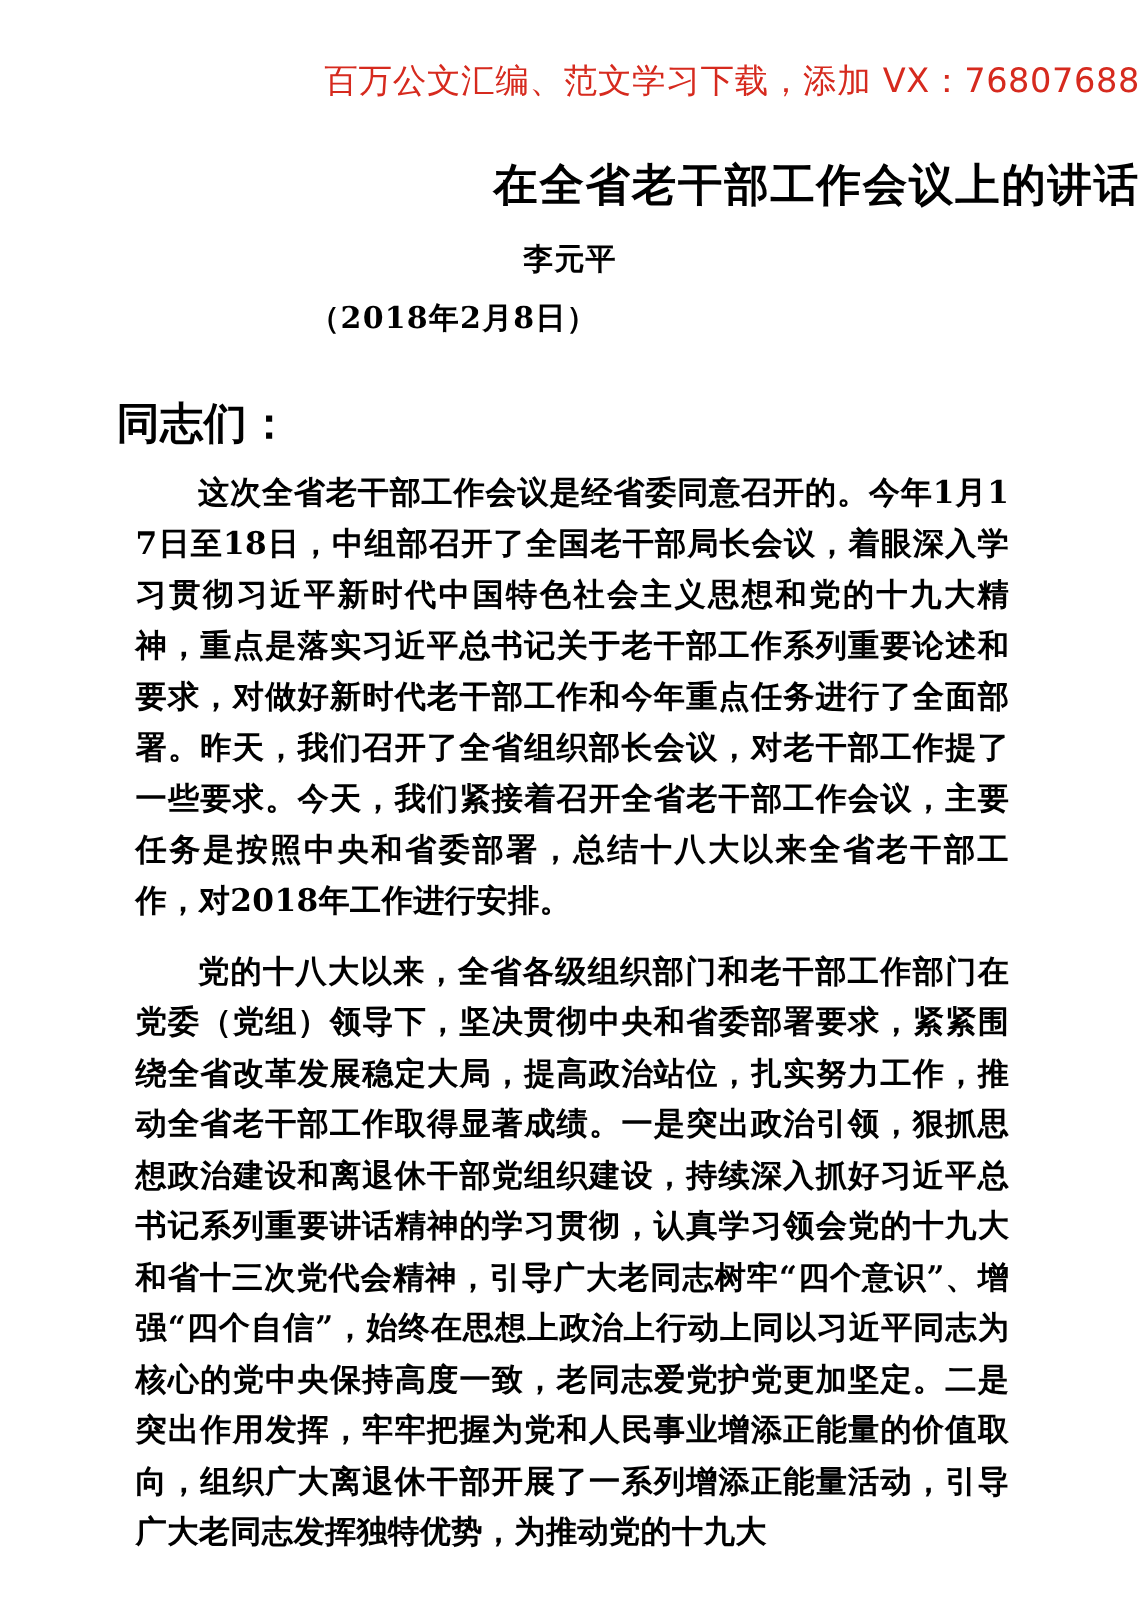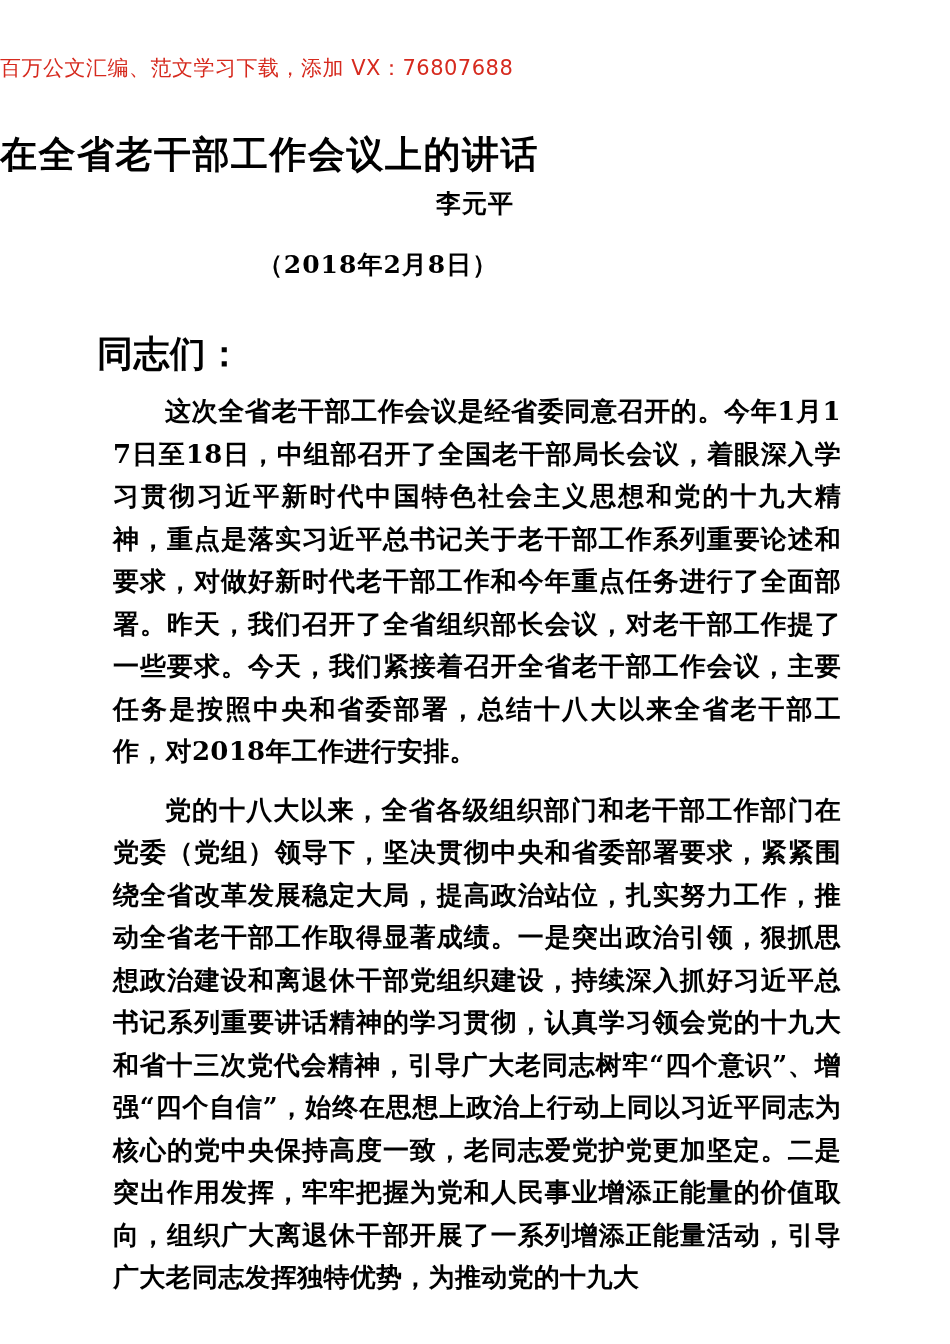--- a/index.html
+++ b/index.html
@@ -23,48 +23,48 @@
     background: #ffffff;
     box-sizing: border-box;
   }
 
   
   .promo-header {
     position: absolute;
     top: 54px;
     left: 0;
     width: 950px;
-    text-align: left;
+    text-align: right;
     font-family: "DejaVu Sans", "Liberation Sans", sans-serif;
-    font-size: 21px;
+    font-size: 28px;
     line-height: 28px;
     letter-spacing: 0.5px;
     color: #d62a1e;
     white-space: nowrap;
   }
 
   
   .doc-title {
     position: absolute;
     top: 104px;
     left: 0;
     width: 950px;
-    text-align: left;
+    text-align: right;
     font-family: "DejaVu Serif", "Liberation Serif", serif;
     font-weight: bold;
     font-size: 37px;
     line-height: 50px;
     letter-spacing: 1.5px;
     color: #000;
   }
 
   
   .byline {
     position: absolute;
-    top: 190px;
+    top: 202px;
     left: 0;
     width: 950px;
     text-align: center;
     font-family: "DejaVu Serif", "Liberation Serif", serif;
     font-weight: bold;
     font-size: 25px;
     line-height: 28px;
     letter-spacing: 1px;
   }
   .doc-date {

